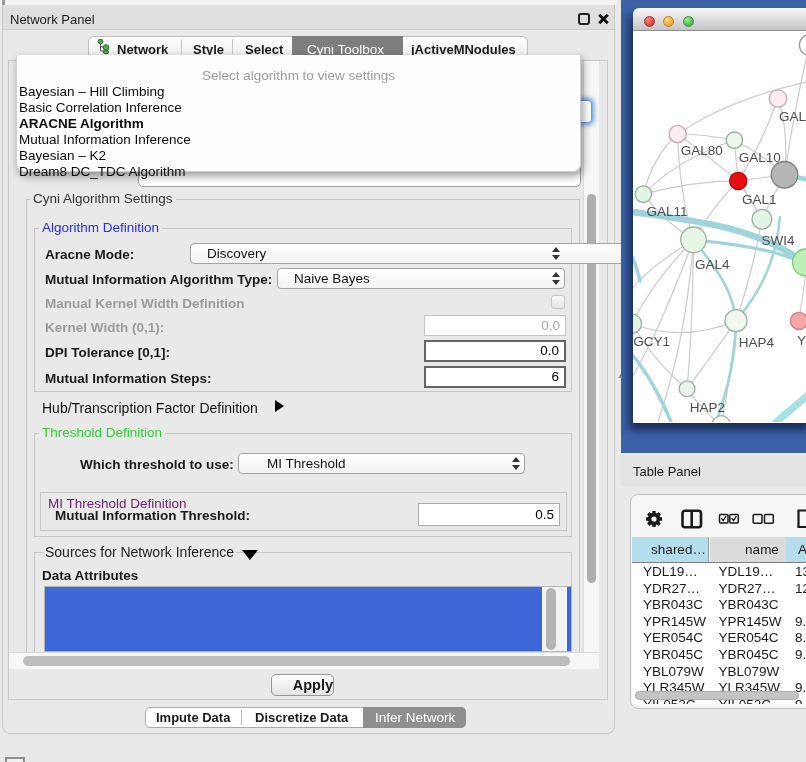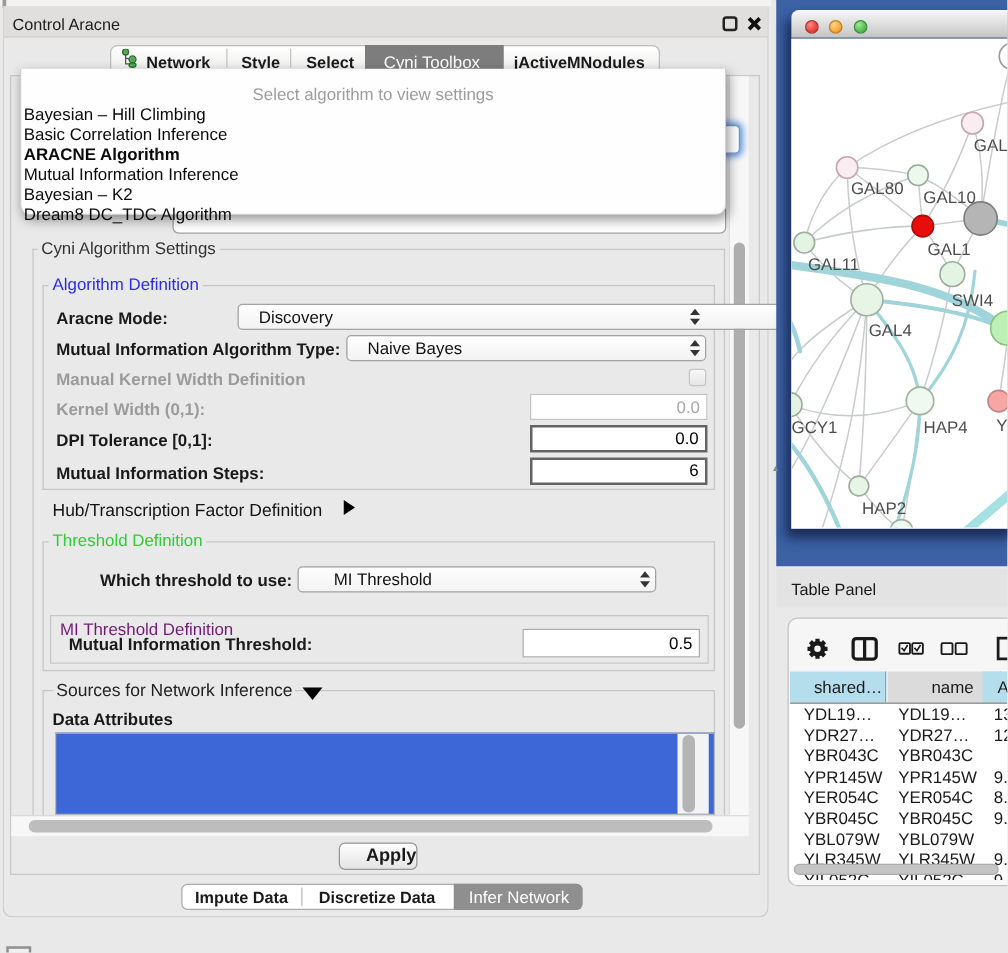--- a/index.html
+++ b/index.html
@@ -12,21 +12,21 @@
 .spin{position:absolute;width:0;height:0;border-left:4px solid transparent;border-right:4px solid transparent}
 .fld{position:absolute;background:#fff;font-size:13.5px;text-align:right;padding-right:5px}
 .lab{position:absolute;font-size:13.5px;font-weight:bold;white-space:nowrap}
 </style></head>
 <body>
 
 <div class="abs" style="left:0;top:0;width:617px;height:5px;background:#F4F3F2"></div>
 <div class="abs" style="left:2px;top:0;width:3px;height:6px;background:#9a9a9a"></div>
 <div class="abs" id="cp" style="left:2px;top:5px;width:613px;height:729px;background:#E9E9E9;border:1px solid #C9C9C9;border-top:none;border-radius:0 0 8px 8px"></div>
 <div class="abs" style="left:3px;top:5px;width:611px;height:25px;background:#E1DFDD;border-bottom:1px solid #D2D0CE"></div>
-<div class="abs" style="left:10px;top:12px;font-size:13px;color:#1c1c1c">Control Aracne</div>
+<div class="abs" style="left:10px;top:12px;font-size:13px;color:#1c1c1c">Network Panel</div>
 <div class="abs" style="left:578px;top:13px;width:12px;height:12px;border:2px solid #222;border-radius:3px"></div>
 <div class="abs" style="left:597px;top:13px;width:12px;height:12px">
  <div class="abs" style="left:5px;top:0;width:3px;height:12px;background:#111;transform:rotate(45deg)"></div>
  <div class="abs" style="left:5px;top:0;width:3px;height:12px;background:#111;transform:rotate(-45deg)"></div>
 </div>
 
 <div class="abs" style="left:8px;top:60px;width:600px;height:640px;border:1px solid #C8C8C8"></div>
 
 <div class="abs" style="left:88px;top:36px;width:440px;height:22px;background:linear-gradient(#FFFFFF,#EDECEB);border:1px solid #BFBEBD;border-bottom:none;border-radius:6px 6px 0 0"></div>
 <div class="abs" style="left:292px;top:36px;width:111px;height:22px;background:#7D7D7D"></div>

